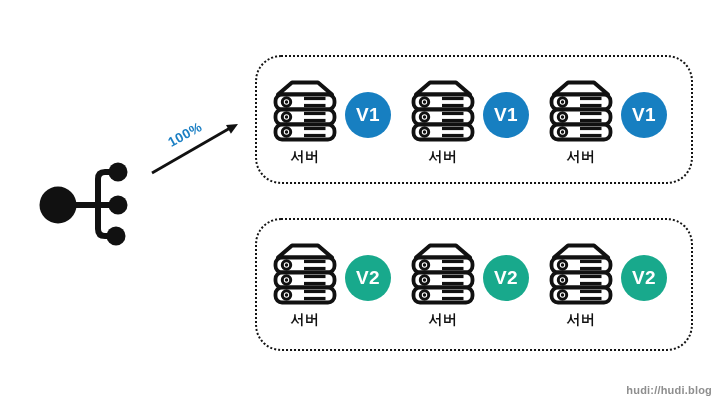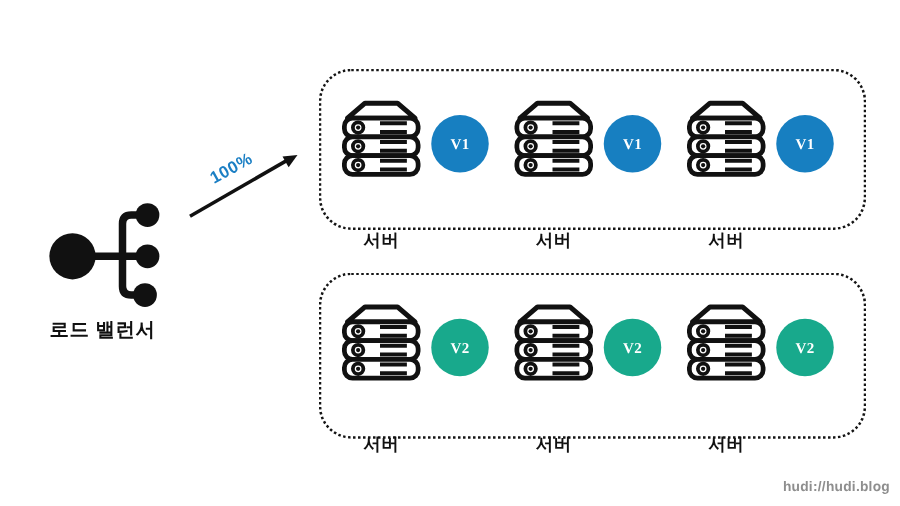--- a/index.html
+++ b/index.html
@@ -22,29 +22,29 @@
   
   .server-group{
     left:255px;width:438px;box-sizing:border-box;
     border:2px dotted #141414;border-radius:26px;
     display:flex;flex-direction:row;align-items:flex-start;
     padding:22px 0 0 16px;
   }
   .group-v1{top:55px;height:129px;}
   .group-v2{top:218px;height:133px;}
 
-  .server-unit{width:64px;display:flex;flex-direction:column;align-items:center;flex:0 0 auto;gap:36px;}
+  .server-unit{width:64px;display:flex;flex-direction:column;align-items:center;flex:0 0 auto;}
   .server-unit svg{width:64px;height:64px;display:block;}
   .server-label{margin-top:5px;font-size:14px;font-weight:bold;letter-spacing:.5px;white-space:nowrap;}
 
   .version-badge{
     flex:0 0 auto;width:46px;height:46px;border-radius:50%;
     margin:13px 20px 0 8px;
     display:flex;align-items:center;justify-content:center;
-    color:#fff;font-size:12px;font-weight:bold;letter-spacing:.3px;font-family:Liberation Serif, serif;
+    color:#fff;font-size:19px;font-weight:bold;letter-spacing:.3px;
   }
 
   .watermark{right:8px;bottom:9px;font-size:11px;font-weight:bold;color:#8e8e8e;letter-spacing:.2px;}
 </style>
 </head>
 <body>
 
 <svg width="0" height="0" style="position:absolute">
   <defs>
     <symbol id="server-stack" viewBox="0 0 64 64">
@@ -72,21 +72,20 @@
 
 <div class="canvas">
 
   <svg class="abs lb-icon" viewBox="0 0 100 100">
     <path d="M88 19 L75 19 Q68 19 68 26 L68 76 Q68 83 75 83 L86 83 M28 52 H88" fill="none" stroke="#111" stroke-width="6" stroke-linecap="round" stroke-linejoin="round"></path>
     <circle cx="28" cy="52" r="18.5" fill="#111"></circle>
     <circle cx="88" cy="19" r="9.5" fill="#111"></circle>
     <circle cx="88" cy="52" r="9.5" fill="#111"></circle>
     <circle cx="86" cy="83" r="9.5" fill="#111"></circle>
   </svg>
-  <div class="abs lb-label">로드 밸런서</div>
 
   <svg class="abs traffic-arrow" viewBox="0 0 110 72">
     <line x1="12" y1="61" x2="91" y2="15.5" stroke="#111" stroke-width="2.8"></line>
     <polygon points="98,12 90.9,21.8 86,13.1" fill="#111"></polygon>
   </svg>
   <div class="abs traffic-label" style="color: rgb(27, 127, 196);">100%</div>
 
   <div class="abs server-group group-v1">
     <div class="server-unit">
       <svg>

